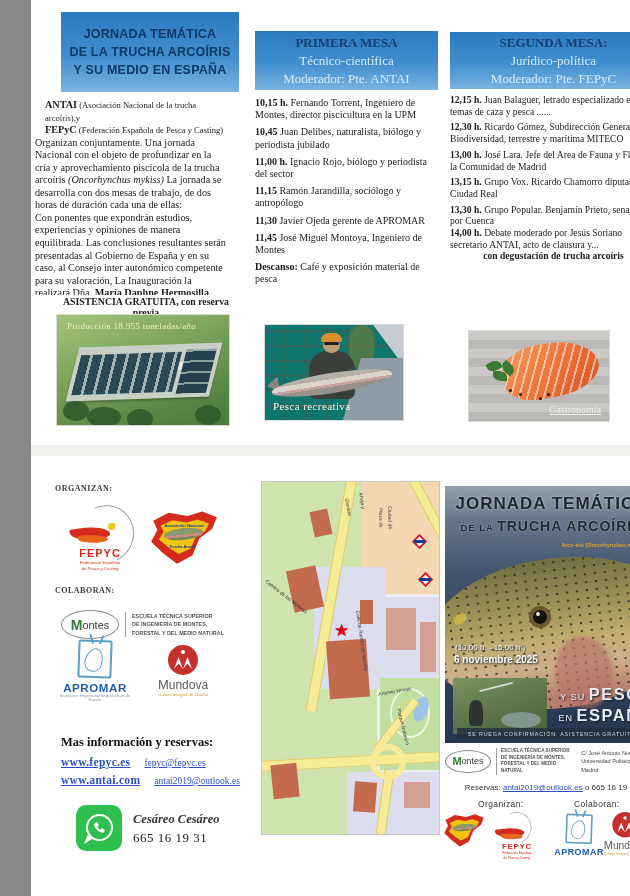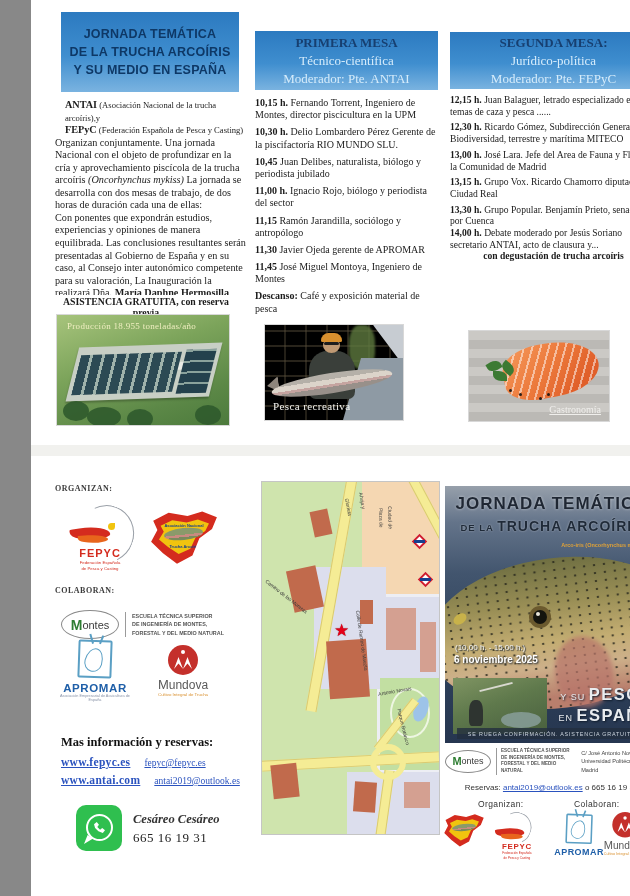--- a/index.html
+++ b/index.html
@@ -9,21 +9,21 @@
   .bluebox{position:absolute;background:linear-gradient(180deg,#2c7ac0 0%,#3f8ecf 55%,#7ab3e0 100%);
            text-align:center;}
   .cover-box{left:30px;top:12px;width:178px;height:80px;display:flex;flex-direction:column;
              justify-content:center;gap:4px;}
   .cover-box div{font-family:"Liberation Sans",sans-serif;font-weight:bold;font-size:12.5px;
                  color:#0e3866;letter-spacing:.2px;}
   .mesa-head{display:flex;flex-direction:column;justify-content:center;gap:2px;}
   .mesa-head .mh-title{font-weight:bold;font-size:13px;color:#173f70;}
   .mesa-head .mh-sub{font-size:13px;color:#d6ecfb;}
   
-  .intro{position:absolute;left:24px;top:99px;width:191px;font-size:10.2px;line-height:1.23;
+  .intro{position:absolute;left:4px;top:99px;width:191px;font-size:10.2px;line-height:1.23;
          max-height:196px;overflow:hidden;}
   .intro .lead{padding-left:10px;}
   .intro .small{font-size:8.6px;}
   .asistencia{position:absolute;left:18px;top:296px;width:194px;text-align:center;
               font-weight:bold;font-size:9.8px;}
   
   .sched{position:absolute;font-size:10px;line-height:1.22;}
   .sched p{margin:0 0 5px;}
   .s1{left:224px;top:97px;width:183px;}
   .s2{left:419px;top:94px;width:207px;font-size:9.6px;}
@@ -36,21 +36,21 @@
        background:linear-gradient(160deg,#a7c47c 0%,#7ba35a 40%,#5c8847 75%,#4c7a3c 100%);}
   .ph1 .platform{position:absolute;left:16px;top:30px;width:142px;height:54px;background:#c8cfc5;
                  transform:skewX(-16deg) rotate(-2deg);box-shadow:0 2px 2px rgba(0,0,0,.25);}
   .ph1 .pools{position:absolute;left:4px;top:8px;width:100px;height:40px;
               background:repeating-linear-gradient(90deg,#2c4a54 0 9px,#9fb3ab 9px 12px);}
   .ph1 .pools2{position:absolute;left:108px;top:6px;width:30px;height:44px;
                background:repeating-linear-gradient(0deg,#24414d 0 9px,#8aa29c 9px 11px);}
   .ph1 .roof{position:absolute;left:30px;top:18px;width:90px;height:8px;background:#e8eae4;}
   .ph1 .tree{position:absolute;width:26px;height:20px;border-radius:50%;background:#2f5a2c;opacity:.9;}
   .ph1-cap{position:absolute;left:10px;top:6px;font-size:9px;color:#efeec0;letter-spacing:.3px;}
-  .ph2{left:233px;top:324px;width:138px;height:95px;background:#000000;}
+  .ph2{left:233px;top:324px;width:138px;height:95px;background:#0f766e;}
   .ph2 .stones{position:absolute;inset:0;
      background:repeating-linear-gradient(0deg,transparent 0 13px,rgba(90,80,60,.45) 13px 15px),
                 repeating-linear-gradient(90deg,transparent 0 19px,rgba(90,80,60,.4) 19px 21px);}
   .ph2 .sky{position:absolute;right:0;top:0;width:46px;height:40px;background:#c7ccd2;
             clip-path:polygon(35% 0,100% 0,100% 100%);}
   .ph2 .moss{position:absolute;right:28px;top:0;width:26px;height:44px;background:#5e7a3f;
              border-radius:40%;opacity:.8;filter:blur(1px);}
   .ph2 .water{position:absolute;right:0;bottom:0;width:60px;height:62px;background:#8e9aa4;
       clip-path:polygon(30% 0,100% 0,100% 100%,0 100%);}
   .ph2 .torso{position:absolute;left:44px;top:26px;width:46px;height:48px;background:#3a3f3a;
@@ -251,21 +251,20 @@
     <div class="ph1-cap">Producción 18.955 toneladas/año</div>
   </div>
 
   <div class="bluebox mesa-head" style="left:224px;top:31px;width:183px;height:59px;">
     <div class="mh-title">PRIMERA MESA</div>
     <div class="mh-sub">Técnico-científica</div>
     <div class="mh-sub">Moderador: Pte. ANTAI</div>
   </div>
   <div class="sched s1">
     <p><b>10,15 h.</b> <span>Fernando Torrent, Ingeniero de Montes, director piscicultura en la UPM</span></p>
-    <p><b>10,30 h.</b> <span>Delio Lombardero Pérez Gerente de la piscifactoría RIO MUNDO SLU.</span></p>
     <p><b>10,45</b> <span>Juan Delibes, naturalista, biólogo y periodista jubilado</span></p>
     <p><b>11,00 h.</b> <span>Ignacio Rojo, biólogo y periodista del sector</span></p>
     <p><b>11,15</b> <span>Ramón Jarandilla, sociólogo y antropólogo</span></p>
     <p><b>11,30</b> <span>Javier Ojeda gerente de APROMAR</span></p>
     <p><b>11,45</b> <span>José Miguel Montoya, Ingeniero de Montes</span></p>
     <p><b>Descanso:</b><span> Café y exposición material de pesca</span></p>
   </div>
 
   <div class="photo ph2">
     <div class="stones"></div>

